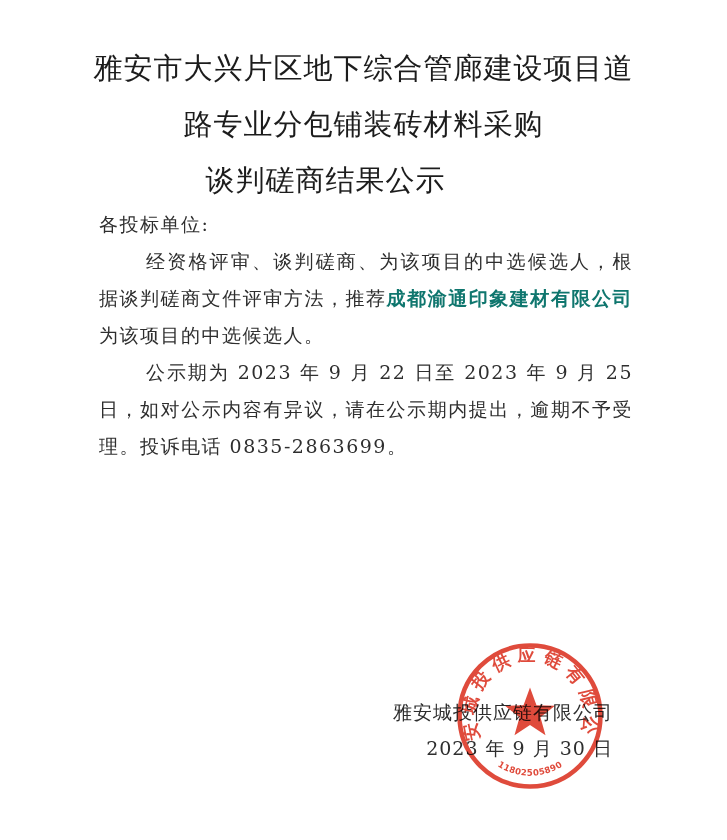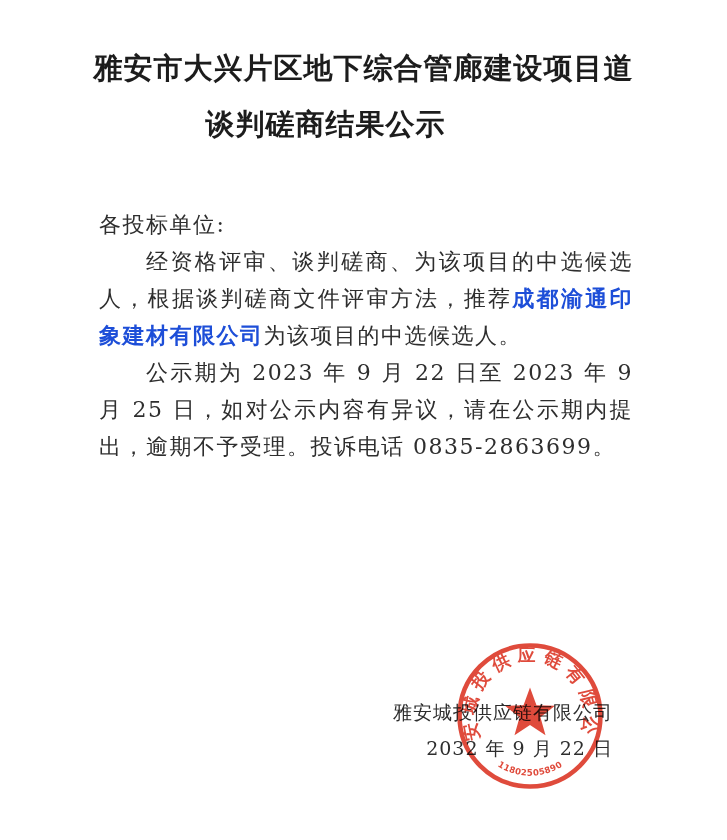--- a/index.html
+++ b/index.html
@@ -15,45 +15,45 @@
 
   
   .doc-title {
     position: absolute;
     top: 40px;
     left: 0;
     width: 727px;
     margin: 0;
     text-align: center;
     font-size: 29px;
-    font-weight: 700;
+    font-weight: 400;
     color: #1c1c1c;
   }
   .title-line { display: block; line-height: 56px; letter-spacing: 1px; }
   .title-line-3 { transform: translateX(-38px); }
 
   
   .body-text {
     position: absolute;
     top: 206px;
     left: 99px;
     width: 534px;
-    font-size: 22px;
+    font-size: 19px;
     line-height: 37px;
     color: #2e2e2e;
   }
   .body-text p {
     margin: 0;
     text-align: justify;
     text-justify: inter-character;
     letter-spacing: 1.5px;
   }
   .salutation { text-indent: 0; }
   .para { text-indent: 47px; }
-  .bold-company { font-weight: 700; color: #1d4ed8; margin-top: 28px; }
+  .bold-company { font-weight: 700; color: #0f766e; margin-top: 28px; }
 
   
   .signature {
     position: absolute;
     top: 694px;
     right: 114px;
     text-align: right;
     font-size: 19px;
     line-height: 36px;
     letter-spacing: 1px;
@@ -86,32 +86,33 @@
     letter-spacing: 0.3px;
   }
 </style>
 </head>
 <body>
 
 <div class="page">
 
   <h1 class="doc-title">
     <span class="title-line">雅安市大兴片区地下综合管廊建设项目道</span>
+    <span class="title-line">路专业分包铺装砖材料采购</span>
     <span class="title-line title-line-3">谈判磋商结果公示</span>
   </h1>
 
   <div class="body-text">
     <p class="salutation">各投标单位:</p>
     <p class="para"><span>经资格评审、谈判磋商、为该项目的中选候选人，根据谈判磋商文件评审方法，推荐</span><span class="bold-company">成都渝通印象建材有限公司</span><span>为该项目的中选候选人。</span></p>
     <p class="para">公示期为 2023 年 9 月 22 日至 2023 年 9 月 25 日，如对公示内容有异议，请在公示期内提出，逾期不予受理。投诉电话 0835-2863699。</p>
   </div>
 
   <div class="signature">
     <div class="sig-company">雅安城投供应链有限公司</div>
-    <div class="sig-date">2032 年 9 月 22 日</div>
+    <div class="sig-date">2023 年 9 月 30 日</div>
   </div>
 
   <div class="stamp">
     <svg viewBox="0 0 148 148" xmlns="http://www.w3.org/2000/svg">
       <defs>
         <path id="arcTop" d="M 29.8 105 A 54 54 0 1 1 118.2 105" fill="none"></path>
         <path id="arcBottom" d="M 40.2 122.3 A 59 59 0 0 0 107.8 122.3" fill="none"></path>
       </defs>
       <circle cx="74" cy="74" r="69.5" fill="none" stroke-width="4.5" stroke="#dd3b2b"></circle>
       <polygon points="74,46 80.4,63.3 98.7,64 84.3,75.3 89.3,93 74,82.8 58.7,93 63.7,75.3 49.3,64 67.6,63.3" fill="#dd3b2b"></polygon>

